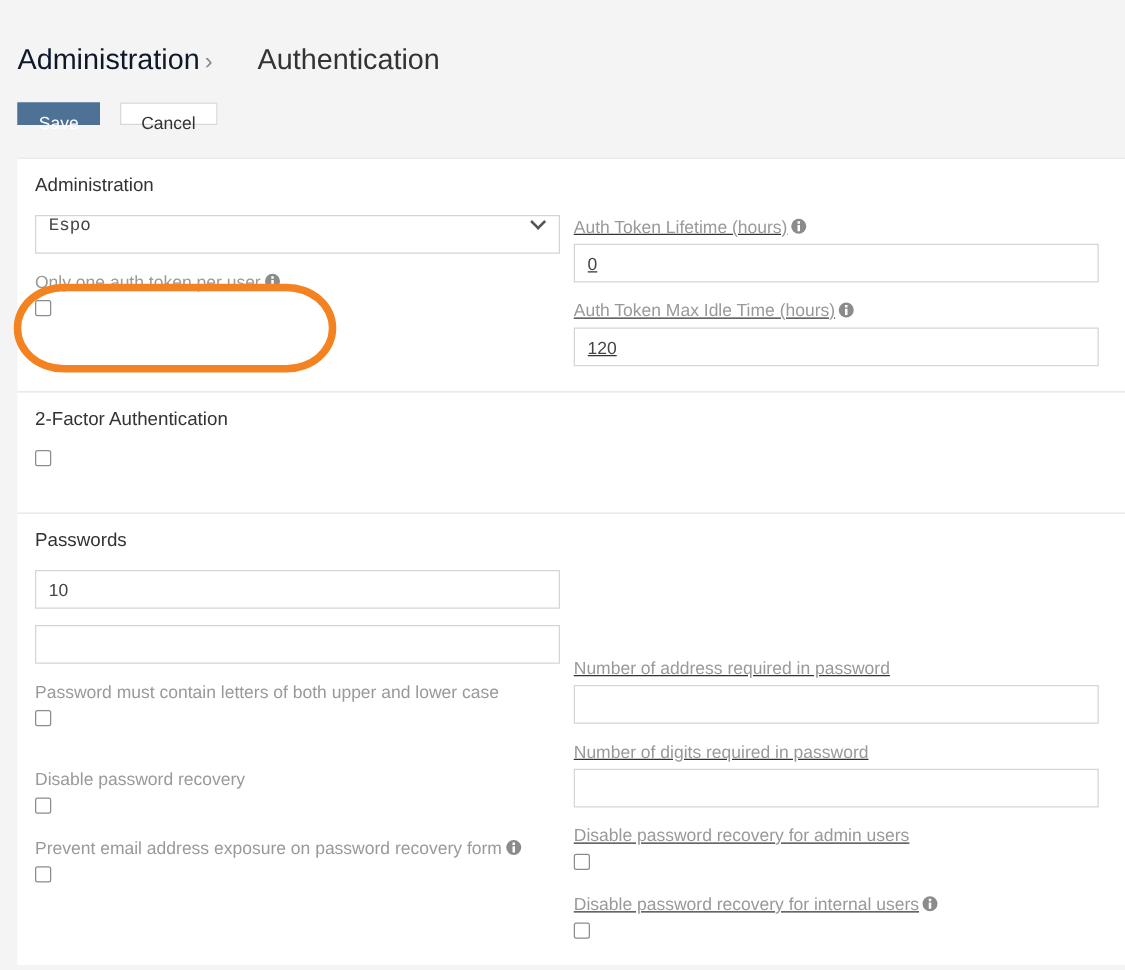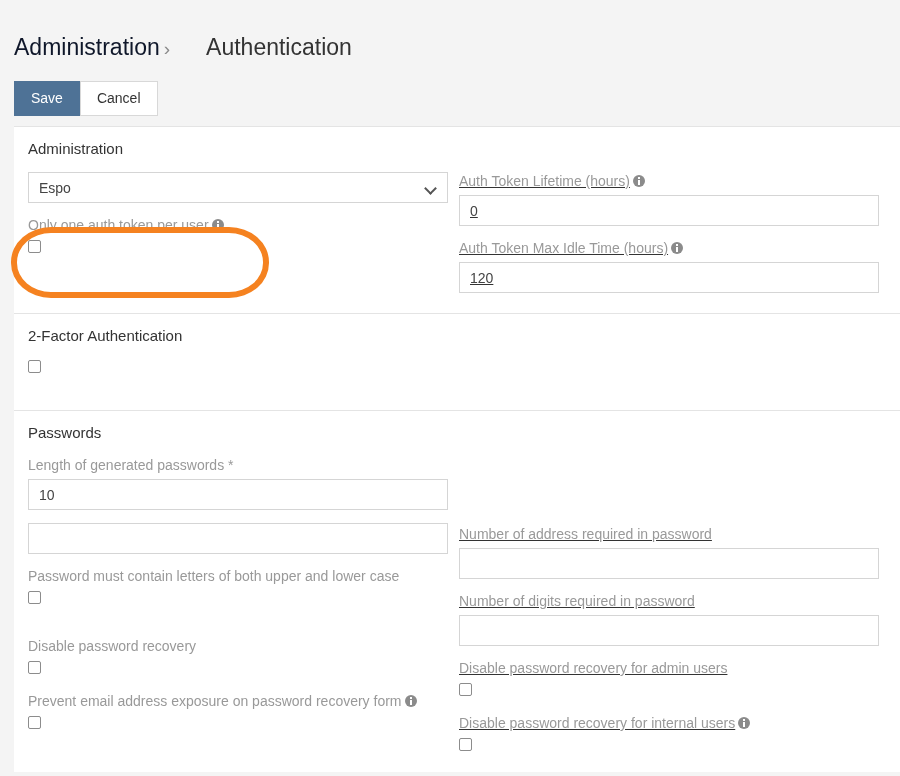--- a/index.html
+++ b/index.html
@@ -46,32 +46,32 @@
     align-items: stretch;
   }
   .btn {
     font-family: "Liberation Sans", sans-serif;
     font-size: 14px;
     line-height: 16px;
     padding: 7px 16px 8px 16px;
     border: 1px solid transparent;
     cursor: pointer;
     box-sizing: border-box;
-    height: 35px;
+    height: 18px;
   }
   .btn-primary {
     background: #4e7296;
     border-color: #4e7296;
     color: #ffffff;
   }
   .btn-default {
     background: #ffffff;
     border-color: #d8d8d8;
     color: #333333;
-    margin-left: 0;
+    margin-left: 16px;
   }
 
   
   .panel {
     position: absolute;
     left: 14px;
     top: 126px;
     width: 886px;
     height: 646px;
     background: #ffffff;
@@ -158,27 +158,26 @@
     padding: 0 10px;
     outline: none;
     display: block;
   }
   .select-input {
     box-sizing: border-box;
     width: 420px;
     height: 31px;
     border: 1px solid #d5d5d5;
     background: #ffffff;
-    font-family: Liberation Sans, sans-serif;
+    font-family: Liberation Mono, monospace;
     font-size: 14px;
     color: #444444;
     padding: 0 10px;
     position: relative;
     display: flex;
-    align-items: center;
     cursor: pointer;
     gap: 28px;
   }
   .select-input .sel-value { flex: 1; }
   .chevron {
     width: 11px;
     height: 7px;
     position: relative;
   }
   .chevron::before {
@@ -281,21 +280,20 @@
     <div style="height:32px"></div>
   </div>
 
   <div class="section">
     <div class="section-divider"></div>
     <div class="section-title">Passwords</div>
 
     <div class="row">
       <div class="col left">
         <div class="field">
-          <div class="field-label"><span>Length of generated passwords *</span></div>
           <input class="text-input" type="text" value="10" style="">
         </div>
         <div class="field">
           <input class="text-input" type="text" value="" style="">
         </div>
         <div class="field">
           <div class="field-label"><span>Password must contain letters of both upper and lower case</span></div>
           <div class="cb-wrap">
               <span class="checkbox"></span>
             </div>

